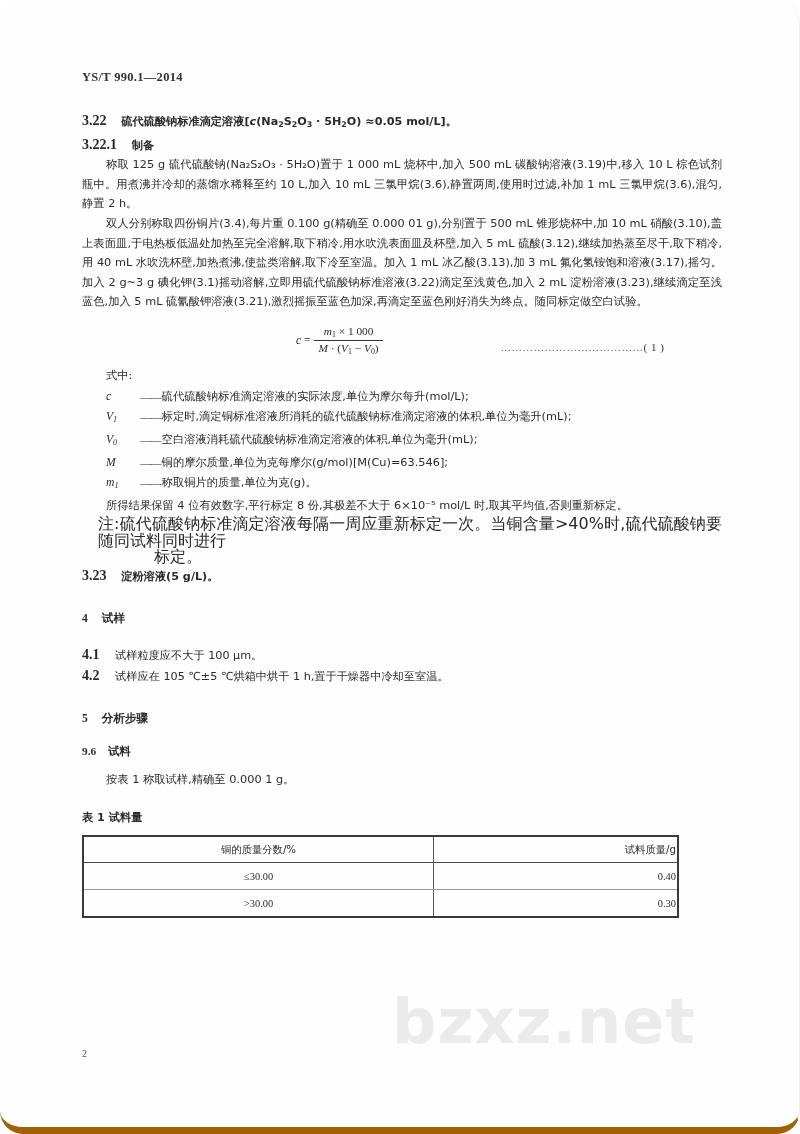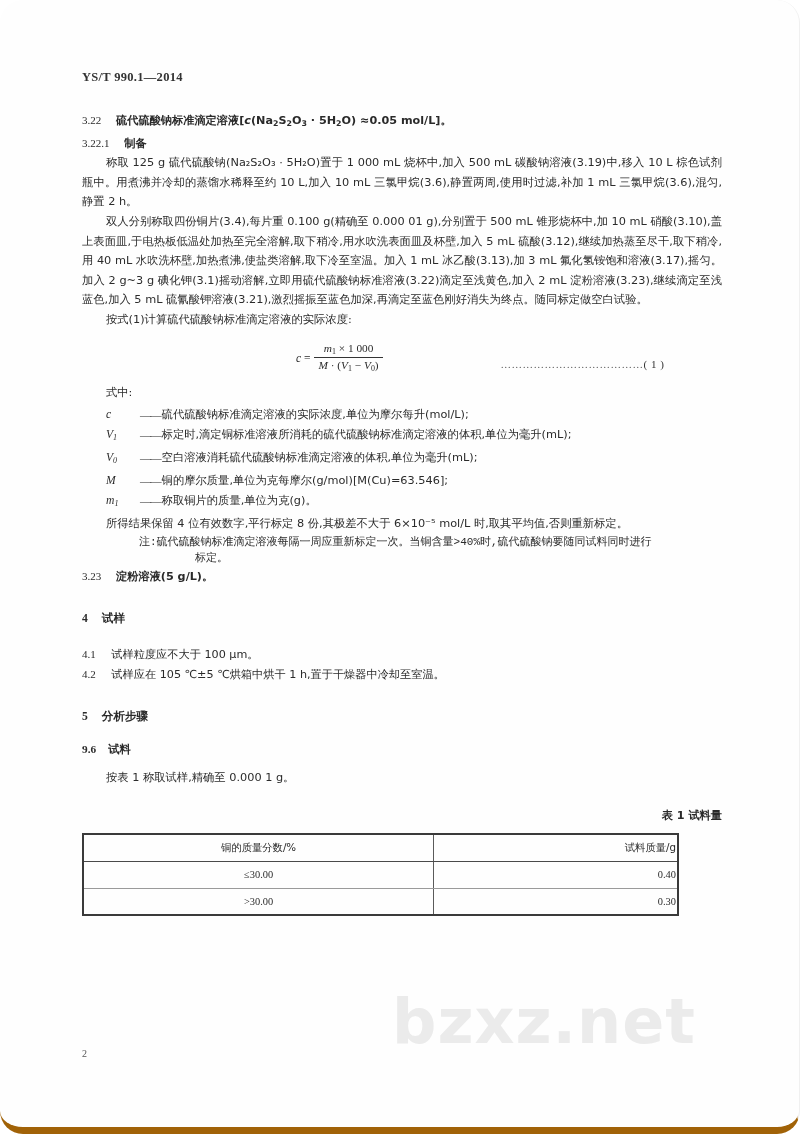--- a/index.html
+++ b/index.html
@@ -62,22 +62,22 @@
     color: #2b2b2b;
     margin: 0;
   }
   .clause-line {
     font-size: 11.3px;
     line-height: 19.6px;
     margin: 0;
   }
   .num {
     font-family: "Liberation Serif", serif;
-    font-weight: normal;
-    font-size: 11px;
+    font-weight: bold;
+    font-size: 14px;
     margin-top: 20px;
   }
   .clause-title {
     font-family: "DejaVu Sans", sans-serif;
     font-weight: bold;
     font-size: 11.2px;
     margin-left: 12px;
   }
   .indent { text-indent: 24px; }
   .sec-head {
@@ -171,31 +171,30 @@
     font-size: 11.6px;
     white-space: nowrap;
   }
   .defdash {
     flex: 0 0 auto;
     letter-spacing: -1px;
     padding-right: 1px;
   }
   .deftxt { flex: 1 1 auto; }
   .note {
-    font-size: 11px;
+    font-size: 16px;
     line-height: 16.5px;
-    margin-left: 57px;
+    margin-left: 16px;
     text-align: justify;
-    font-family: Liberation Mono, monospace;
   }
   .note-ind { margin-left: 56px; }
 
   
   .table-caption {
-    text-align: right;
+    text-align: left;
     font-family: "DejaVu Sans", sans-serif;
     font-weight: bold;
     font-size: 11.2px;
     margin: 20px 0 10px 0;
   }
   table.data {
     border-collapse: collapse;
     width: 597px;
     margin: 0;
     position: relative;
@@ -254,21 +253,20 @@
       <span class="clause-title cn">硫代硫酸钠标准滴定溶液[<span class="it">c</span>(Na<sub>2</sub>S<sub>2</sub>O<sub>3</sub> · 5H<sub>2</sub>O) ≈0.05 mol/L]。</span>
     </div>
 
     <div class="clause-line">
       <span class="num">3.22.1</span>
       <span class="clause-title cn">制备</span>
     </div>
     <p class="para cn indent">称取 125 g 硫代硫酸钠(Na₂S₂O₃ · 5H₂O)置于 1 000 mL 烧杯中,加入 500 mL 碳酸钠溶液(3.19)中,移入 10 L 棕色试剂瓶中。用煮沸并冷却的蒸馏水稀释至约 10 L,加入 10 mL 三氯甲烷(3.6),静置两周,使用时过滤,补加 1 mL 三氯甲烷(3.6),混匀,静置 2 h。</p>
 
     <p class="para cn indent">双人分别称取四份铜片(3.4),每片重 0.100 g(精确至 0.000 01 g),分别置于 500 mL 锥形烧杯中,加 10 mL 硝酸(3.10),盖上表面皿,于电热板低温处加热至完全溶解,取下稍冷,用水吹洗表面皿及杯壁,加入 5 mL 硫酸(3.12),继续加热蒸至尽干,取下稍冷,用 40 mL 水吹洗杯壁,加热煮沸,使盐类溶解,取下冷至室温。加入 1 mL 冰乙酸(3.13),加 3 mL 氟化氢铵饱和溶液(3.17),摇匀。加入 2 g~3 g 碘化钾(3.1)摇动溶解,立即用硫代硫酸钠标准溶液(3.22)滴定至浅黄色,加入 2 mL 淀粉溶液(3.23),继续滴定至浅蓝色,加入 5 mL 硫氰酸钾溶液(3.21),激烈摇振至蓝色加深,再滴定至蓝色刚好消失为终点。随同标定做空白试验。</p>
-    <p class="para cn indent">按式(1)计算硫代硫酸钠标准滴定溶液的实际浓度:</p>
 
     <div class="formula-row">
       <div class="formula-box">
         <span class="eqvar">c</span>
         <span>&nbsp;=</span>
         <span class="frac">
           <span class="top"><span class="it">m</span><sub>1</sub> × 1 000</span>
           <span class="bar"></span>
           <span class="bot"><span class="it">M</span> · (<span class="it">V</span><sub>1</sub> − <span class="it">V</span><sub>0</sub>)</span>
         </span>

